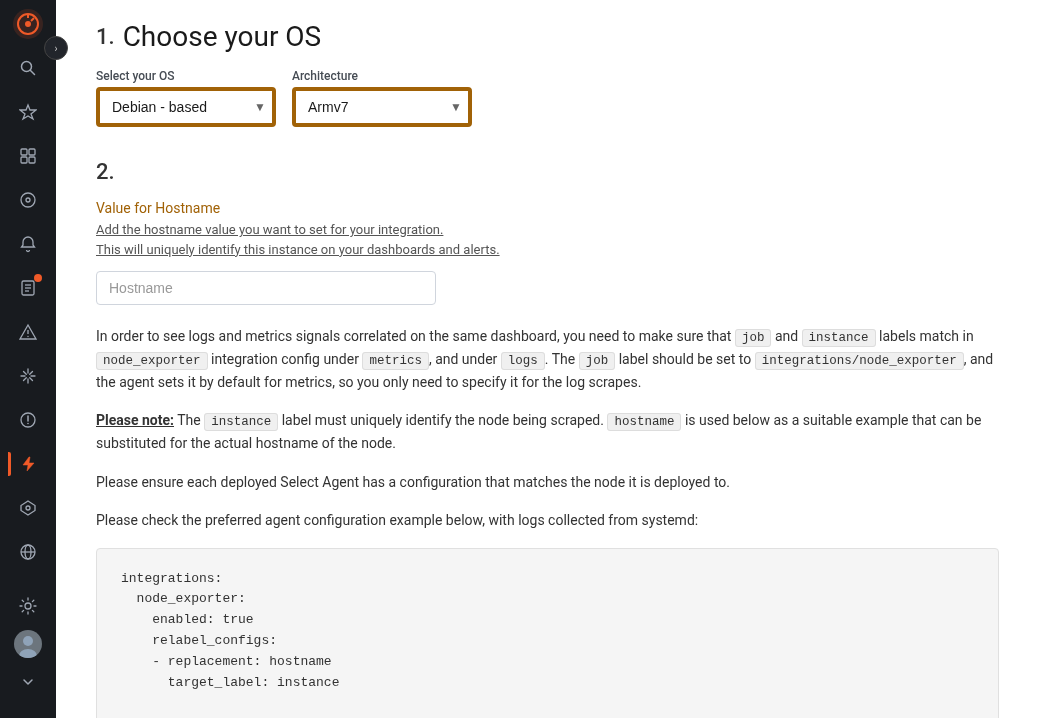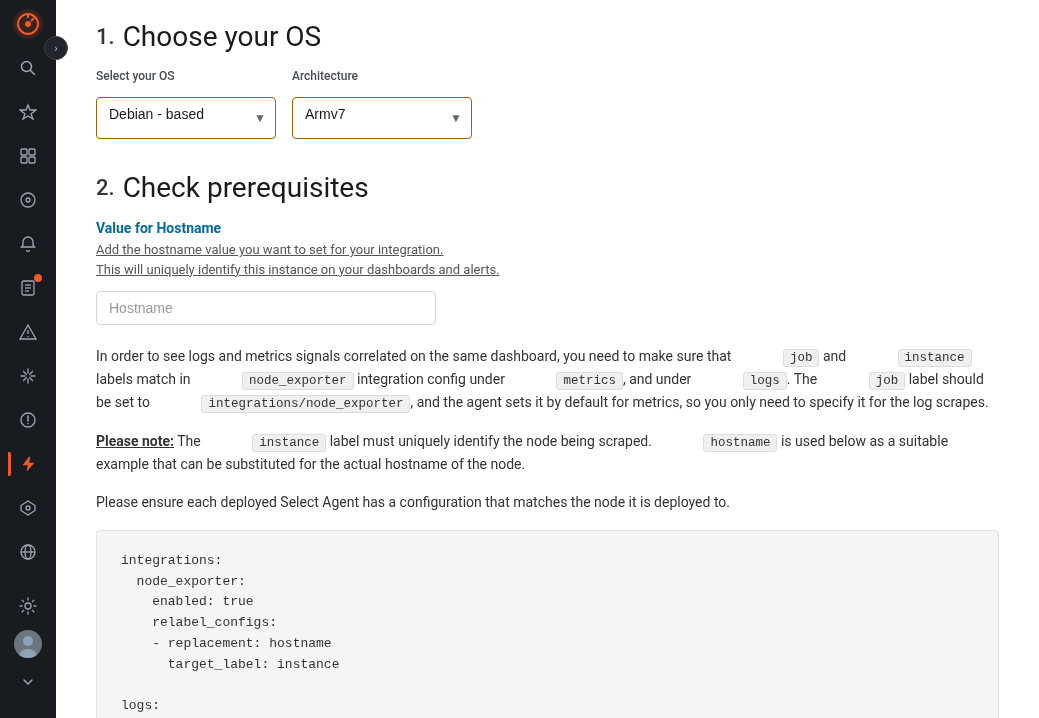--- a/index.html
+++ b/index.html
@@ -124,56 +124,56 @@
       color: #1a1a1a;
     }
 
     
     .os-section { margin-bottom: 32px; }
     .form-row {
       display: flex;
       gap: 16px;
       align-items: flex-end;
     }
-    .form-group { display: flex; flex-direction: column; gap: 14px; }
+    .form-group { display: flex; flex-direction: column; gap: 4px; }
     .form-label {
       font-size: 12px;
       font-weight: 500;
       color: #464c54;
     }
     .select-wrapper {
       position: relative;
     }
     select {
       appearance: none;
       background: #fff;
-      border: 1px solid #a16207;
+      border: 4px solid #a16207;
       border-radius: 4px;
-      padding: 8px 32px 16px 12px;
+      padding: 8px 32px 8px 12px;
       font-size: 14px;
       color: #1a1a1a;
       cursor: pointer;
       min-width: 180px;
     }
     .select-arrow {
       position: absolute;
       right: 10px;
       top: 50%;
       transform: translateY(-50%);
       pointer-events: none;
       color: #666;
       font-size: 12px;
     }
 
     
     .prereq-section { margin-bottom: 24px; }
     .field-label {
       font-size: 14px;
-      font-weight: 700;
-      color: #0369a1;
+      font-weight: 400;
+      color: #a16207;
       margin-bottom: 4px;
     }
     .field-description {
       font-size: 13px;
       color: #555;
       line-height: 1.5;
       margin-bottom: 12px;
       text-decoration: underline;
     }
     .hostname-input {
@@ -196,21 +196,20 @@
       margin-bottom: 16px;
     }
     code {
       background: #f0f0f0;
       border: 1px solid #ddd;
       border-radius: 3px;
       padding: 1px 6px;
       font-family: 'Courier New', Courier, monospace;
       font-size: 12.5px;
       color: #333;
-      margin-left: 48px;
     }
     strong { font-weight: 700; text-decoration: underline; }
 
     
     .code-block {
       background: #f5f5f5;
       border: 1px solid #e0e0e0;
       border-radius: 4px;
       padding: 20px 24px;
       font-family: 'Courier New', Courier, monospace;
@@ -391,21 +390,20 @@
           </select>
           <span class="select-arrow">▼</span>
         </div>
       </div>
     </div>
   </div>
 
   <div class="prereq-section">
     <div class="section-header">
       <span class="section-number">2.</span>
-      <span class="section-title">Check prerequisites</span>
     </div>
 
     <div class="field-label">Value for Hostname</div>
     <div class="field-description">
       <span>Add the hostname value you want to set for your integration.</span><br>
       <span>This will uniquely identify this instance on your dashboards and alerts.</span>
     </div>
     <input type="text" class="hostname-input" placeholder="Hostname" style="">
 
     <div class="prose">
@@ -413,20 +411,23 @@
     </div>
 
     <div class="prose">
       <strong>Please note:</strong><span> The </span><code>instance</code><span> label must uniquely identify the node being scraped. </span><code>hostname</code><span> is used below as a suitable example that can be substituted for the actual hostname of the node.</span>
     </div>
 
     <div class="prose">
       <span>Please ensure each deployed Select Agent has a configuration that matches the node it is deployed to.</span>
     </div>
 
+    <div class="prose">
+      <span>Please check the preferred agent configuration example below, with logs collected from systemd:</span>
+    </div>
 
     <div class="code-block">integrations:
   node_exporter:
     enabled: true
     relabel_configs:
     - replacement: hostname
       target_label: instance
 
 logs:
   configs:</div>

